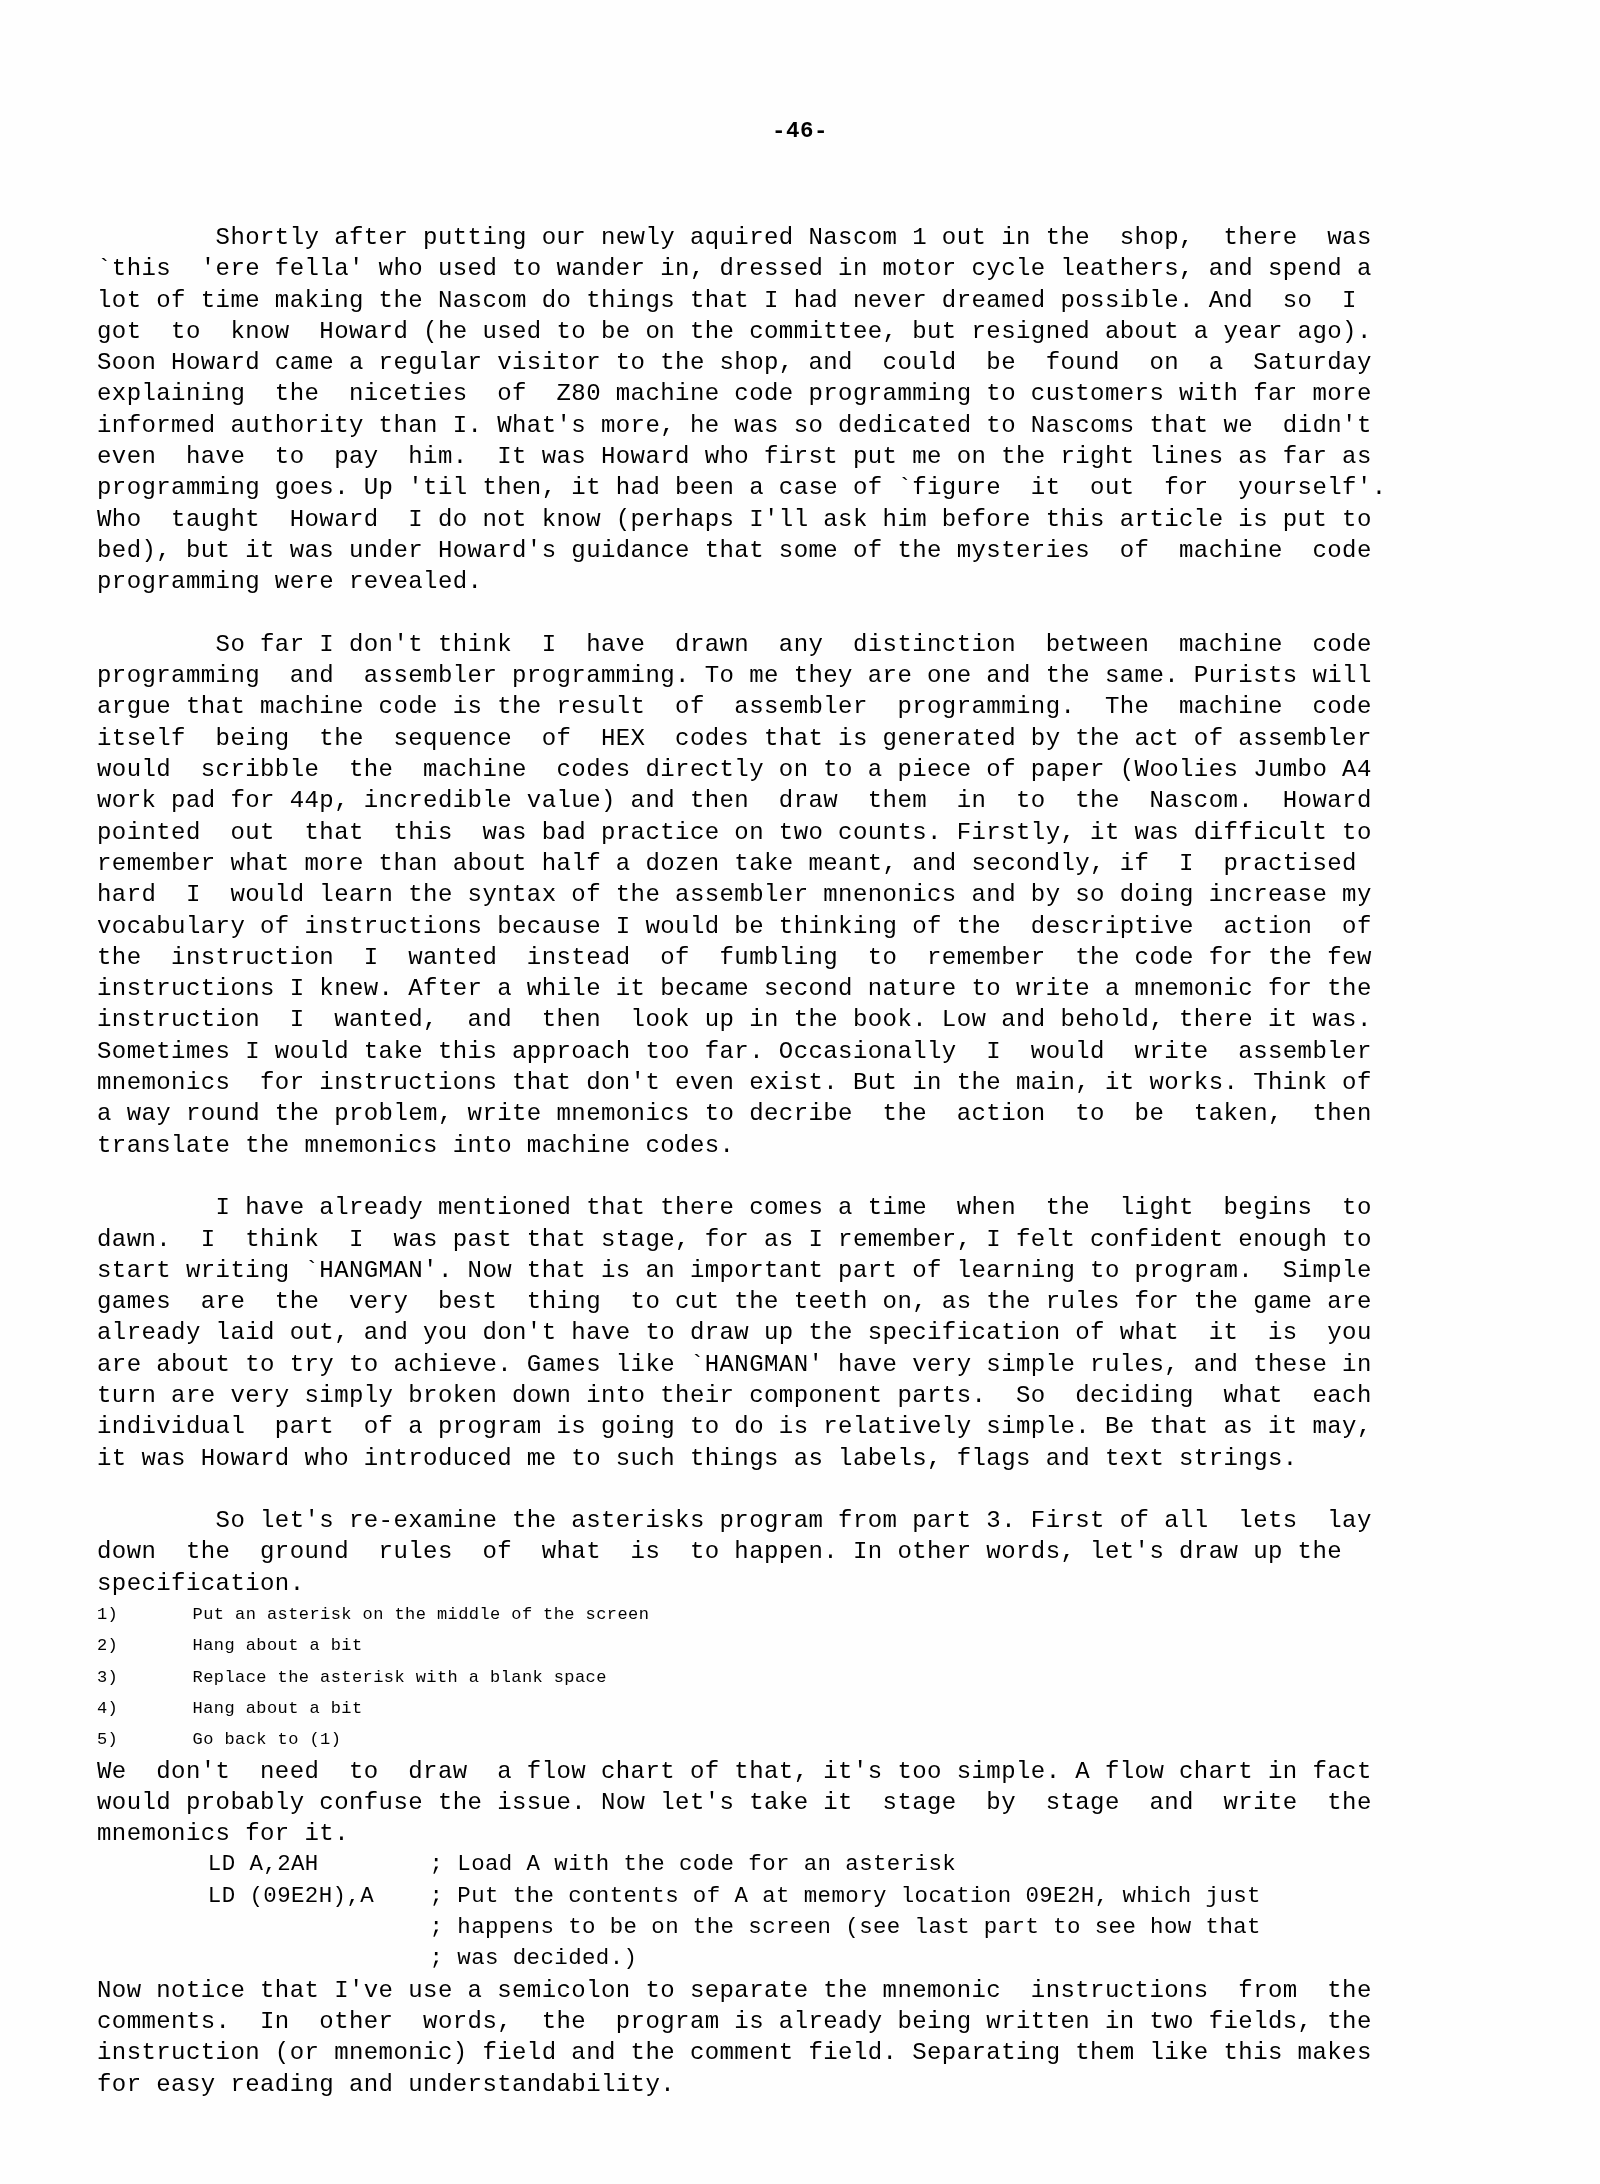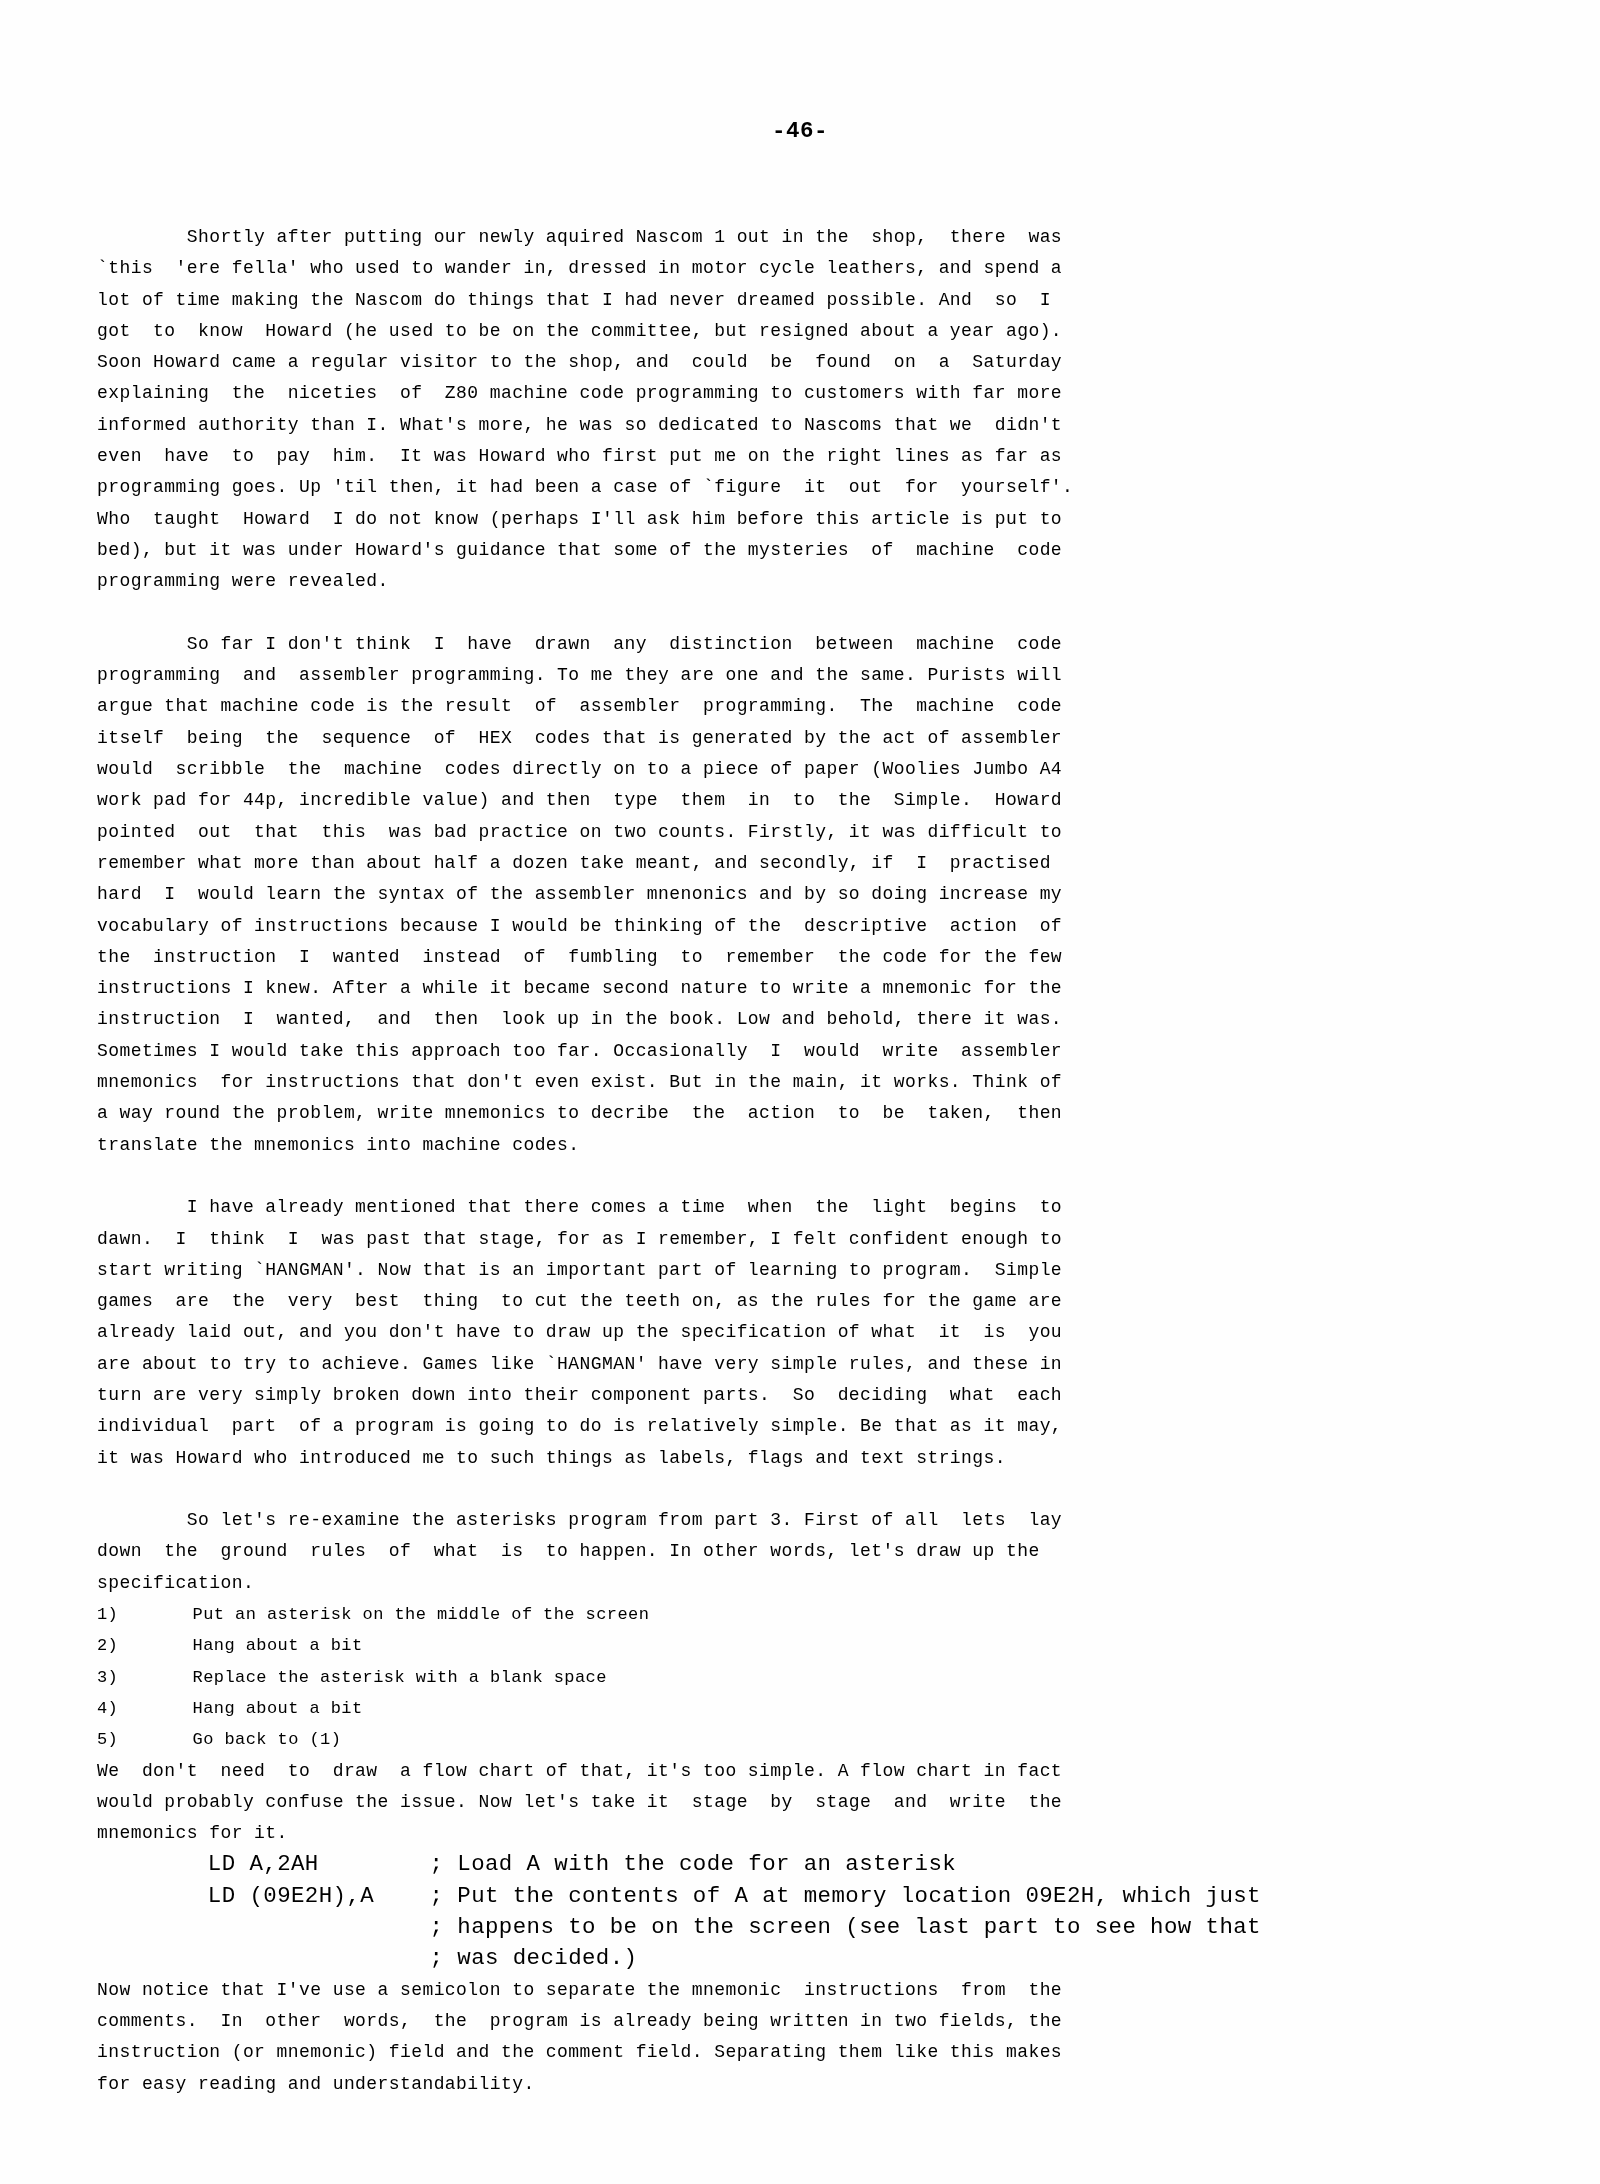--- a/index.html
+++ b/index.html
@@ -35,21 +35,21 @@
     letter-spacing: 0.5px;
   }
   .content {
     position: absolute;
     left: 97px;
     top: 222px;
     width: 1394px;
   }
   
   .ln {
-    font-size: 18px;
+    font-size: 24px;
     line-height: 31.3px;
     letter-spacing: 0.42px;
     white-space: pre;
     font-weight: 400;
     text-rendering: optimizeLegibility;
   }
   .para-gap {
     height: 31.3px;
   }
   .list-line {
@@ -89,21 +89,21 @@
         <div class="ln">programming were revealed.</div>
       </div>
     <div class="para-gap"></div>
 
     <div id="p2">
         <div class="ln">        So far I don't think  I  have  drawn  any  distinction  between  machine  code</div>
         <div class="ln">programming  and  assembler programming. To me they are one and the same. Purists will</div>
         <div class="ln">argue that machine code is the result  of  assembler  programming.  The  machine  code</div>
         <div class="ln">itself  being  the  sequence  of  HEX  codes that is generated by the act of assembler</div>
         <div class="ln">would  scribble  the  machine  codes directly on to a piece of paper (Woolies Jumbo A4</div>
-        <div class="ln">work pad for 44p, incredible value) and then  type  them  in  to  the  Simple.  Howard</div>
+        <div class="ln">work pad for 44p, incredible value) and then  draw  them  in  to  the  Nascom.  Howard</div>
         <div class="ln">pointed  out  that  this  was bad practice on two counts. Firstly, it was difficult to</div>
         <div class="ln">remember what more than about half a dozen take meant, and secondly, if  I  practised</div>
         <div class="ln">hard  I  would learn the syntax of the assembler mnenonics and by so doing increase my</div>
         <div class="ln">vocabulary of instructions because I would be thinking of the  descriptive  action  of</div>
         <div class="ln">the  instruction  I  wanted  instead  of  fumbling  to  remember  the code for the few</div>
         <div class="ln">instructions I knew. After a while it became second nature to write a mnemonic for the</div>
         <div class="ln">instruction  I  wanted,  and  then  look up in the book. Low and behold, there it was.</div>
         <div class="ln">Sometimes I would take this approach too far. Occasionally  I  would  write  assembler</div>
         <div class="ln">mnemonics  for instructions that don't even exist. But in the main, it works. Think of</div>
         <div class="ln">a way round the problem, write mnemonics to decribe  the  action  to  be  taken,  then</div>

